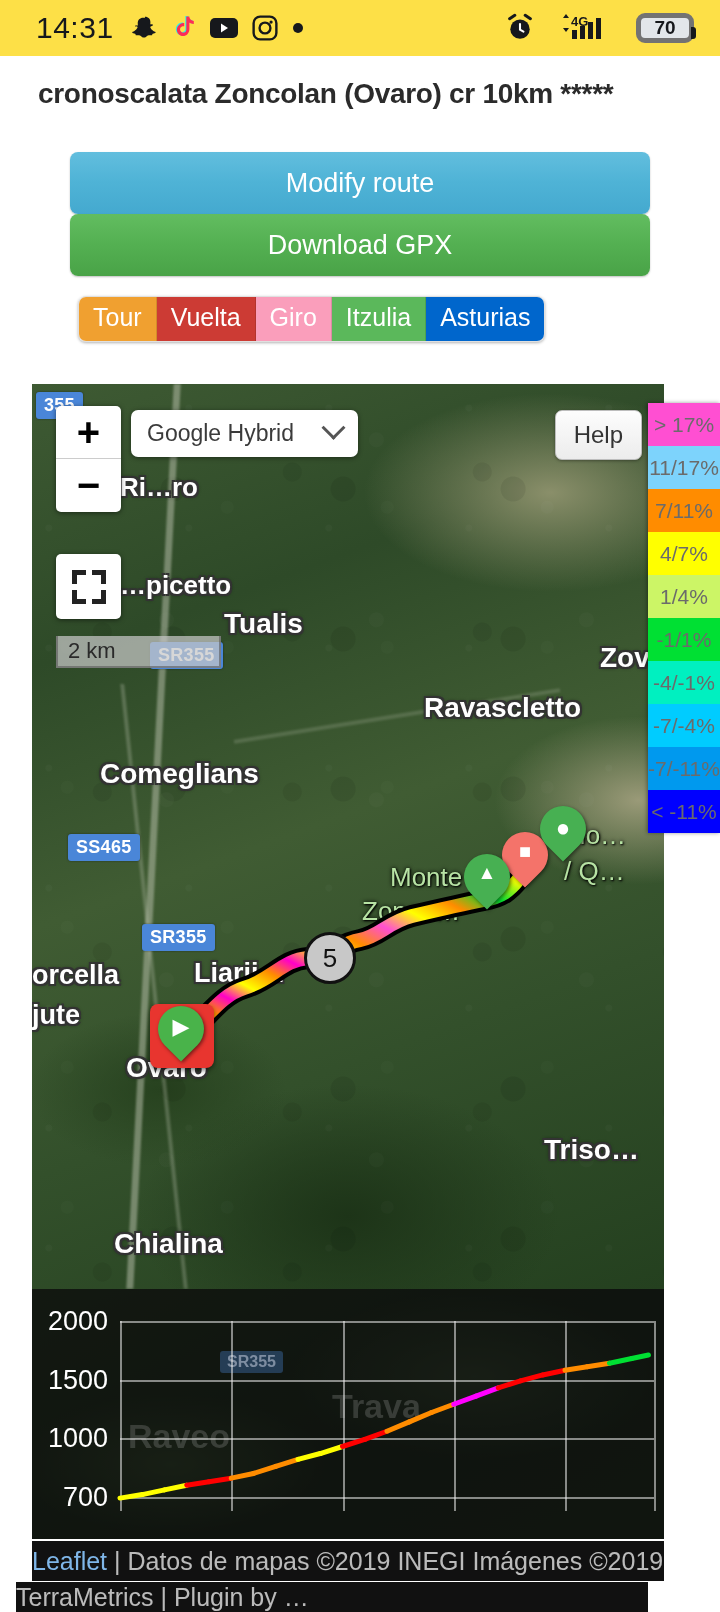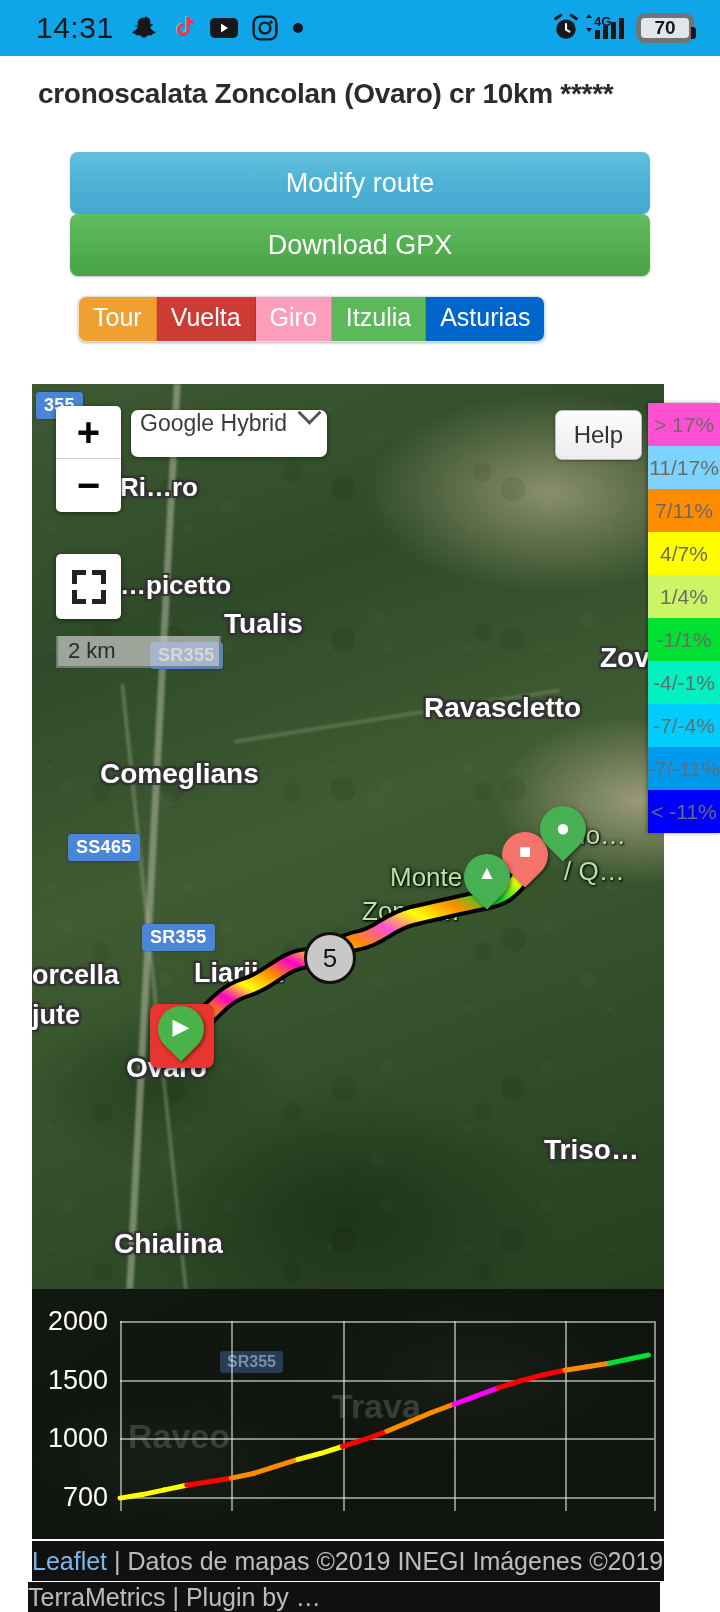--- a/index.html
+++ b/index.html
@@ -6,27 +6,27 @@
   html, body {
     width: 720px; height: 1612px;
     font-family: "Liberation Sans", sans-serif;
     background: #ffffff;
     overflow: hidden;
   }
   #app { position: relative; width: 720px; height: 1612px; background:#fff; }
 
   
   .statusbar {
-    height: 56px; background: #0ea5e9;
+    height: 56px; background: #fde047;
     display: flex; align-items: center;
     padding: 0 26px 0 36px;
   }
   .sb-time { font-size: 30px; font-weight: 500; color: #16181c; letter-spacing: .5px; }
   .sb-left-icons { display:flex; align-items:center; gap:14px; margin-left:18px; }
-  .sb-right { margin-left:auto; display:flex; align-items:center; gap:2px; }
+  .sb-right { margin-left:auto; display:flex; align-items:center; gap:25px; }
   .ico { display:inline-flex; align-items:center; justify-content:center; }
   .batt {
     width:58px;height:30px;border:5px solid #737373;border-radius:9px;
     display:flex;align-items:center;justify-content:center;
     font-size:19px;font-weight:700;color:#16181c;background:#e2e6ea;position:relative;
   }
   .batt::after{content:"";position:absolute;right:-7px;top:9px;width:5px;height:12px;background:#16181c;border-radius:0 3px 3px 0;}
 
   
   .page-title {
@@ -88,22 +88,22 @@
   .zoomctl div:first-child{border-bottom:1px solid #ccc;}
   .fsctl{position:absolute;left:24px;top:170px;width:65px;height:65px;background:#fff;border-radius:5px;
     box-shadow:0 1px 5px rgba(0,0,0,.5);display:flex;align-items:center;justify-content:center;cursor:pointer;}
   .fs-glyph{width:34px;height:34px;position:relative;}
   .fs-glyph i{position:absolute;width:14px;height:14px;border:5px solid #222;}
   .fs-glyph i:nth-child(1){left:0;top:0;border-right:0;border-bottom:0;}
   .fs-glyph i:nth-child(2){right:0;top:0;border-left:0;border-bottom:0;}
   .fs-glyph i:nth-child(3){left:0;bottom:0;border-right:0;border-top:0;}
   .fs-glyph i:nth-child(4){right:0;bottom:0;border-left:0;border-top:0;}
 
-  .layersel{position:absolute;left:99px;top:26px;width:196px;height:47px;background:#fff;border-radius:7px;
-    box-shadow:0 1px 5px rgba(0,0,0,.45);display:flex;align-items:flex-start;padding:0 9px;cursor:pointer;}
+  .layersel{position:absolute;left:99px;top:26px;width:227px;height:47px;background:#fff;border-radius:7px;
+    box-shadow:0 1px 5px rgba(0,0,0,.45);display:flex;align-items:center;padding:0 16px;cursor:pointer;}
   .layersel span{font-size:23px;color:#3b3b3b;}
   .chev{margin-left:auto;width:17px;height:17px;border-right:3px solid #555;border-bottom:3px solid #555;
     transform:rotate(45deg) translate(-4px,-4px);}
 
   .helpbtn{position:absolute;right:22px;top:26px;background:linear-gradient(180deg,#fdfdfd,#ececec);
     border:1px solid #bdbdbd;border-radius:7px;padding:10px 18px;font-size:24px;color:#333;cursor:pointer;
     box-shadow:0 1px 3px rgba(0,0,0,.35);}
 
   .scalebar{position:absolute;left:24px;top:252px;width:165px;height:32px;background:rgba(200,200,200,.72);
     border:2px solid rgba(90,90,90,.6);border-top:0;display:flex;align-items:center;padding-left:10px;
@@ -148,21 +148,21 @@
   .chart-ghost{position:absolute;color:rgba(210,210,210,.20);font-weight:bold;}
   .chart-shield{position:absolute;background:rgba(74,134,216,.35);color:rgba(235,240,255,.45);
     font-size:16px;font-weight:bold;padding:2px 7px;border-radius:3px;}
   .ytick{position:absolute;right:0;transform:translateY(-50%);color:#fff;font-size:27px;text-align:right;}
   .xtick{position:absolute;transform:translateX(-50%);color:#fff;font-size:27px;}
   .gridline{position:absolute;background:rgba(235,235,235,.55);}
 
   .attrib{position:absolute;left:32px;top:1541px;width:632px;height:40px;
     color:rgba(225,225,225,.82);font-size:25px;white-space:nowrap;overflow:hidden;}
   .attrib a{color:#7fb6e8;text-decoration:none;}
-  .attrib2{position:absolute;left:28px;top:1582px;width:632px;height:30px;
+  .attrib2{position:absolute;left:16px;top:1582px;width:632px;height:30px;
     color:rgba(225,225,225,.82);font-size:25px;white-space:nowrap;overflow:hidden;}
 </style>
 </head>
 <body>
 
 <div id="app">
 
   <div class="statusbar">
     <div class="sb-time">14:31</div>
     <div class="sb-left-icons">

